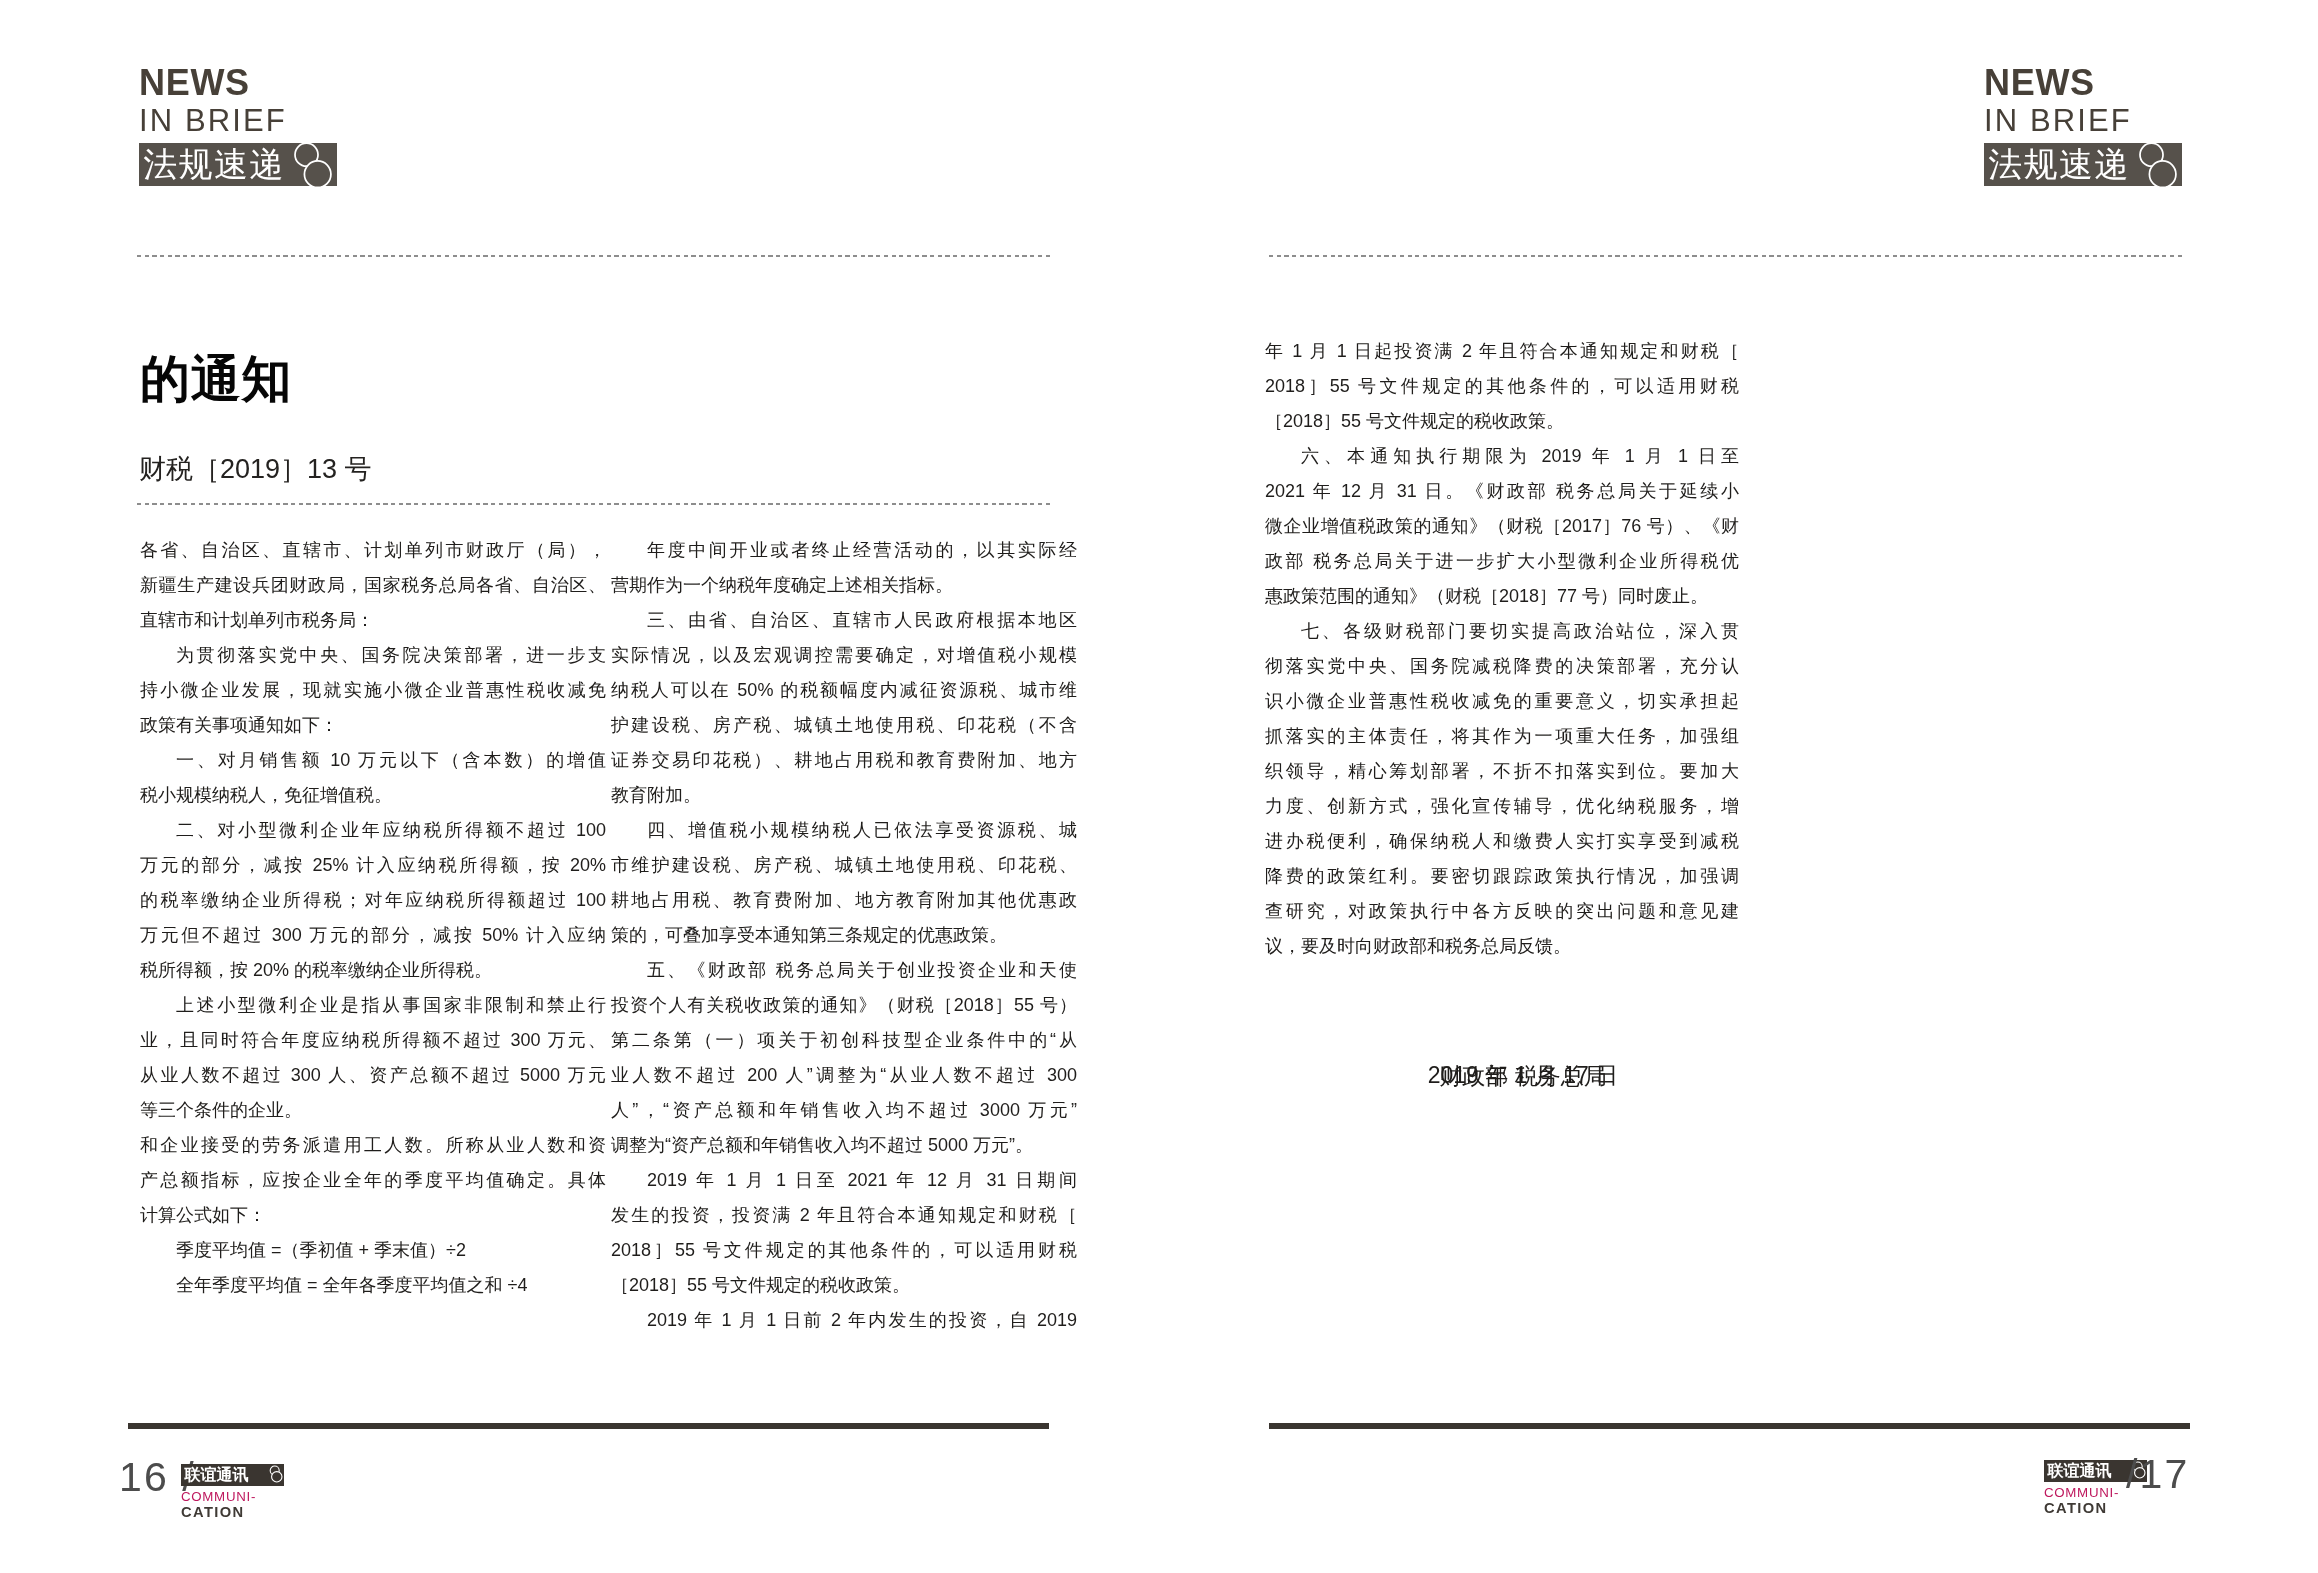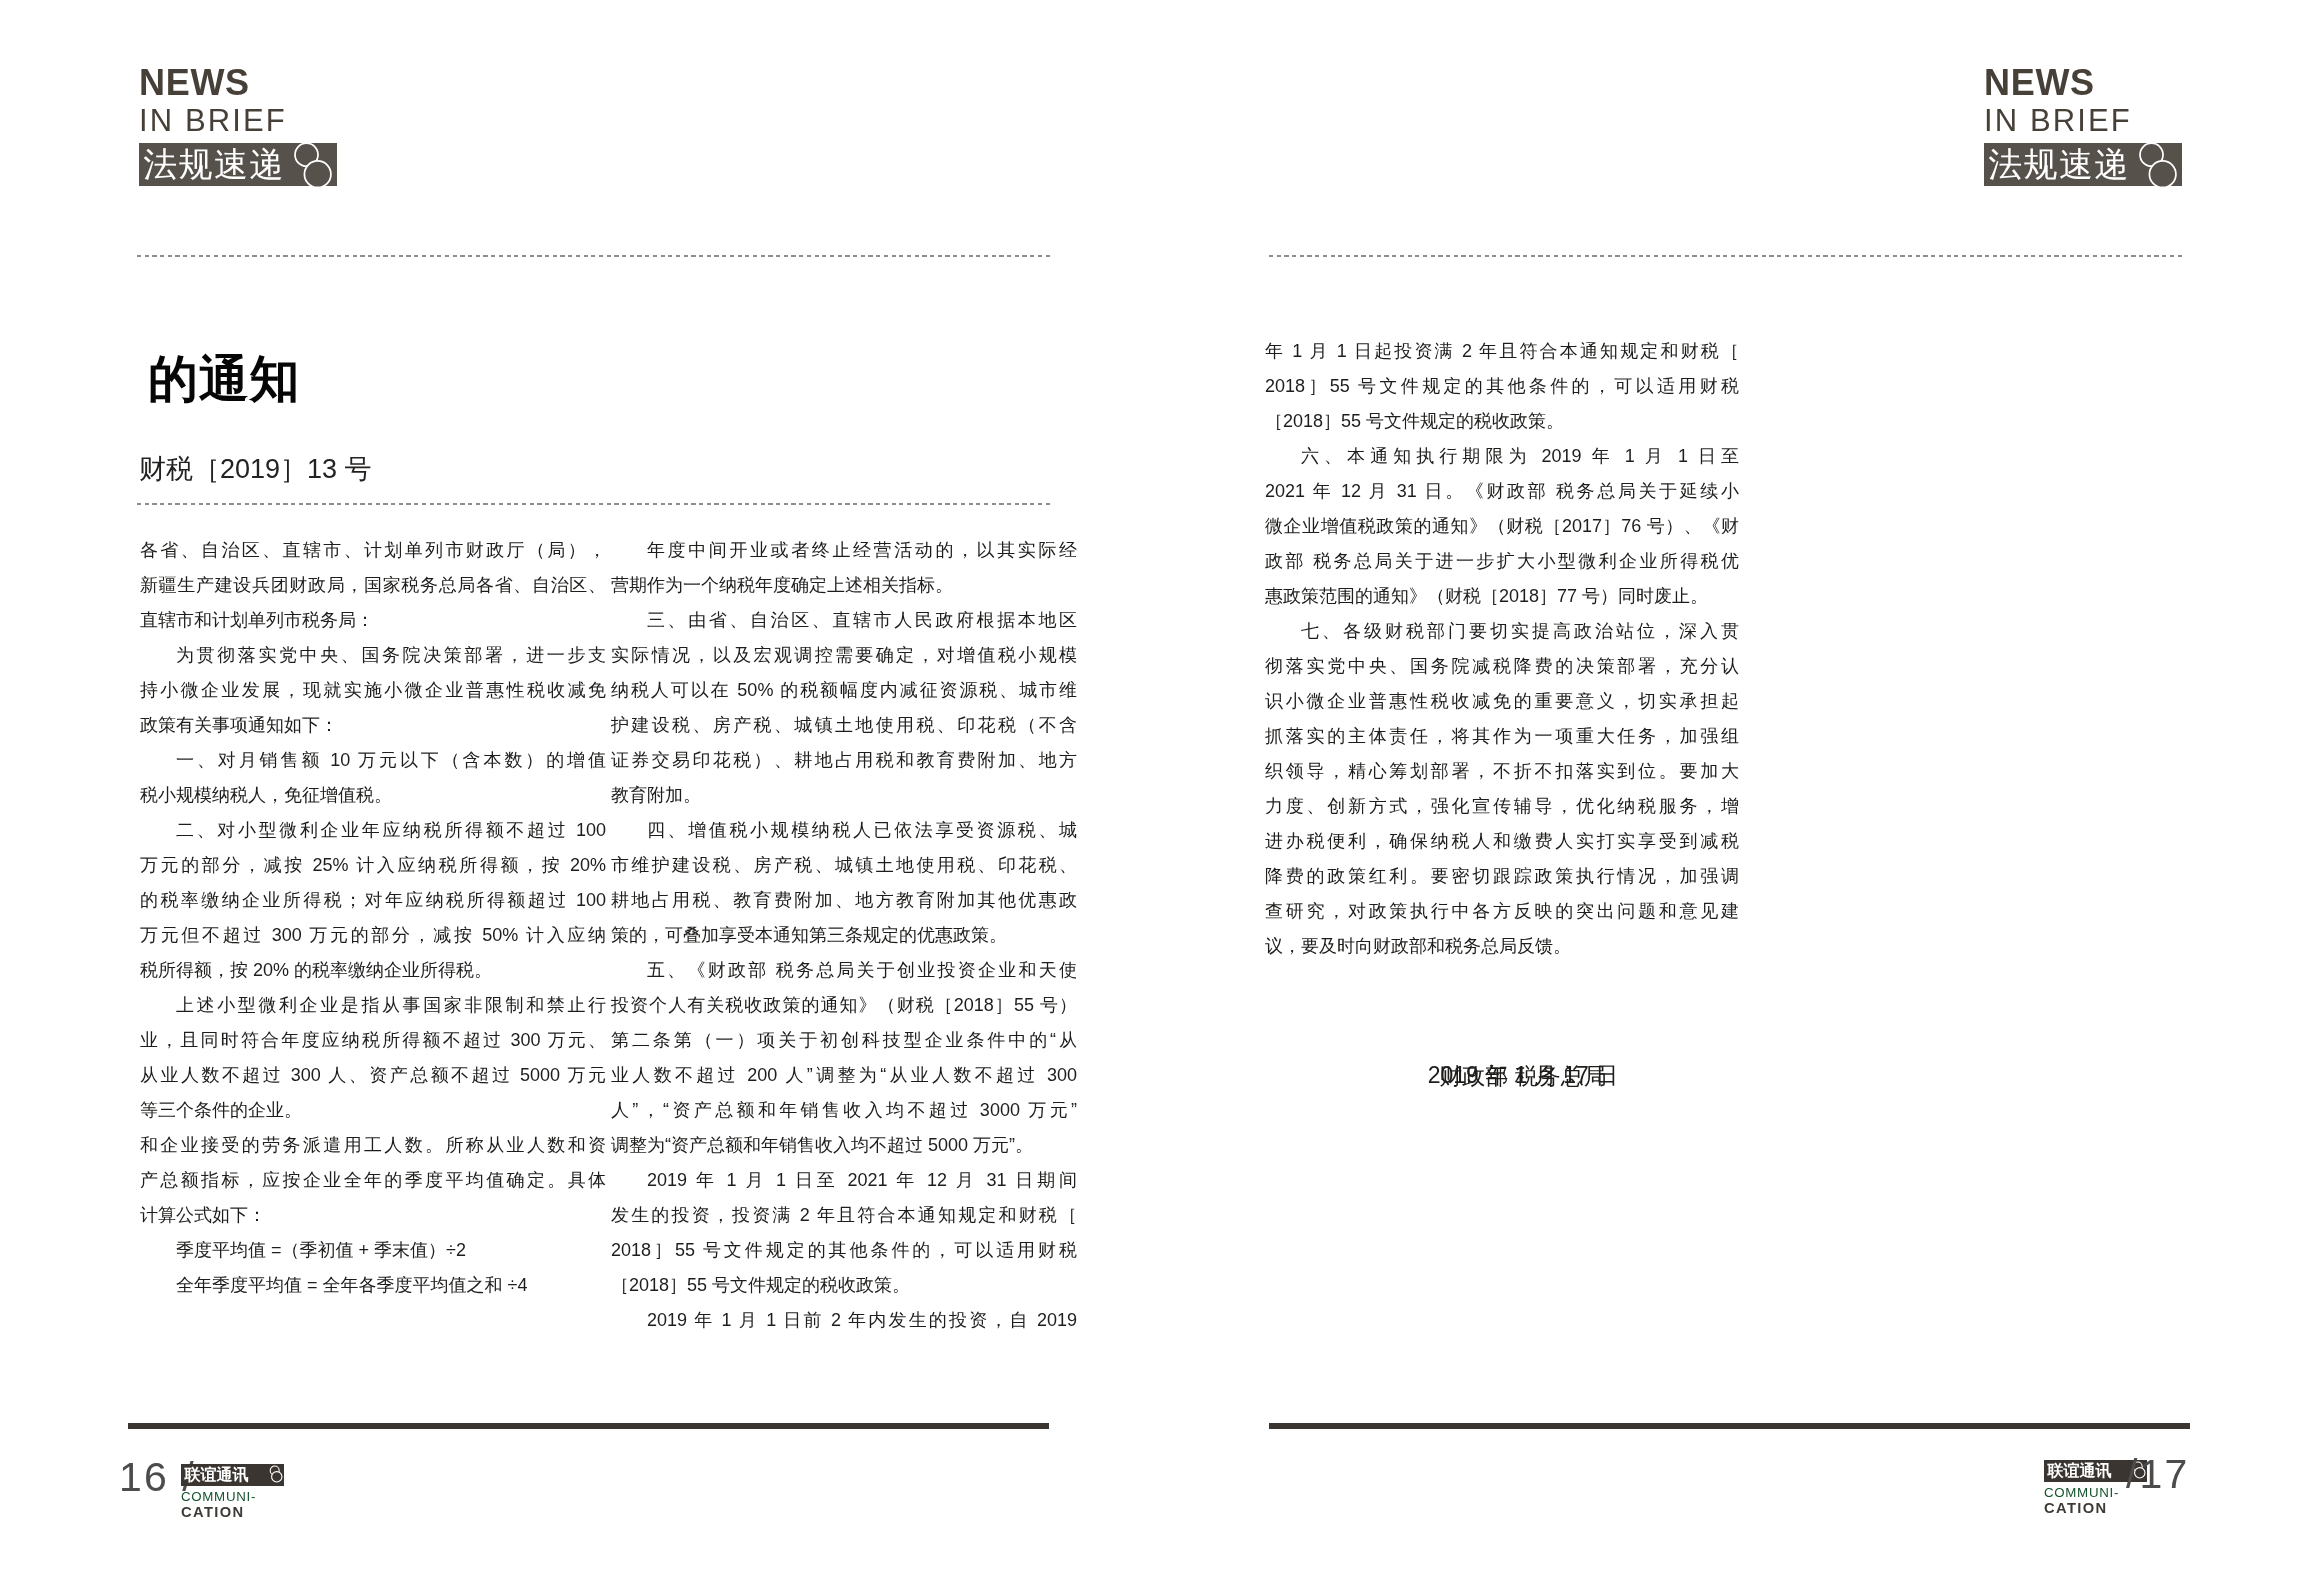--- a/index.html
+++ b/index.html
@@ -29,21 +29,21 @@
   .bline.just{text-align:justify;text-align-last:justify;}
 
   .sig{position:absolute;width:474px;text-align:center;font-size:23px;color:#1f1d1b;line-height:1.2;white-space:nowrap;}
 
   
   .rule{position:absolute;height:5.6px;background:#3a3530;}
   .pagenum{font-size:41px;font-weight:400;color:#4c4c4c;letter-spacing:2.1px;line-height:1;white-space:nowrap;}
   .badge{position:relative;background:#3a3530;color:#ffffff;width:103px;height:22px;
          font-size:16px;font-weight:700;line-height:22px;padding-left:3.5px;box-sizing:border-box;white-space:nowrap;}
   .badge svg{position:absolute;right:1.4px;top:0.7px;overflow:visible;}
-  .badge-en1{font-size:13.3px;color:#14532d;letter-spacing:0.7px;line-height:1;margin-top:3.5px;white-space:nowrap;}
+  .badge-en1{font-size:13.3px;color:#be185d;letter-spacing:0.7px;line-height:1;margin-top:3.5px;white-space:nowrap;}
   .badge-en2{font-size:14.7px;color:#3f3a35;font-weight:800;letter-spacing:1.4px;line-height:1;margin-top:2.1px;white-space:nowrap;}
 </style>
 </head>
 <body>
 
 <div class="spread">
 
   <div class="abs" style="left:139px;top:65px;">
     <div class="logo-news">NEWS</div>
     <div class="logo-brief">IN BRIEF</div>
@@ -65,21 +65,21 @@
         <circle cx="28" cy="18" r="16.5" fill="none" stroke="#ffffff" stroke-width="2.5"></circle>
         <circle cx="44" cy="46" r="19" fill="#56514b" stroke="#ffffff" stroke-width="2.5"></circle>
       </svg>
     </div>
   </div>
 
   <div class="abs dotted" style="left:137px;top:255px;width:913px;"></div>
   <div class="abs dotted" style="left:137px;top:503px;width:913px;"></div>
   <div class="abs dotted" style="left:1269px;top:255px;width:916px;"></div>
 
-  <div class="abs title-line" style="left:148px;top:354px;">的通知</div>
+  <div class="abs title-line" style="left:140px;top:354px;">的通知</div>
   <div class="abs subtitle" style="left:139px;top:456px;">财税［2019］13 号</div>
 
   <div class="col" style="left:140px;top:533px;">
       <div class="bline just">各省、自治区、直辖市、计划单列市财政厅（局），</div>
       <div class="bline just">新疆生产建设兵团财政局，国家税务总局各省、自治区、</div>
       <div class="bline">直辖市和计划单列市税务局：</div>
       <div class="bline ind just">为贯彻落实党中央、国务院决策部署，进一步支</div>
       <div class="bline just">持小微企业发展，现就实施小微企业普惠性税收减免</div>
       <div class="bline">政策有关事项通知如下：</div>
       <div class="bline ind just">一、对月销售额 10 万元以下（含本数）的增值</div>

